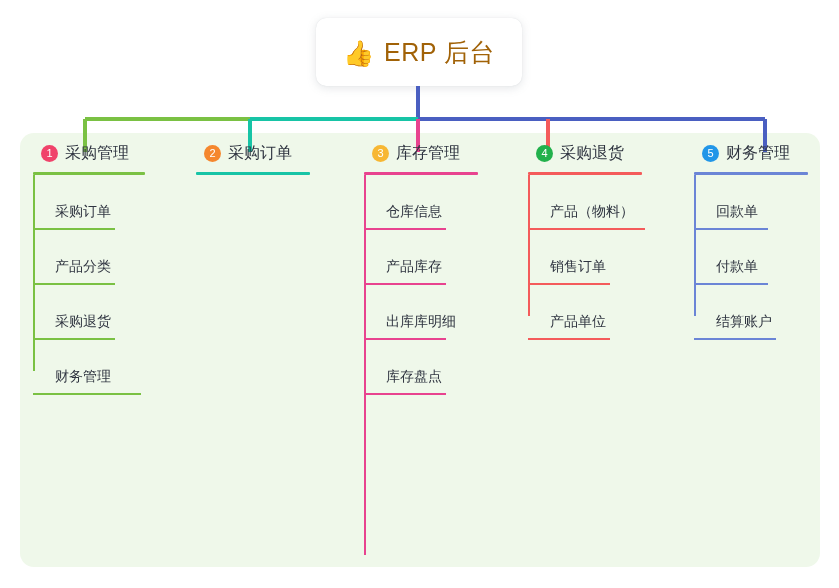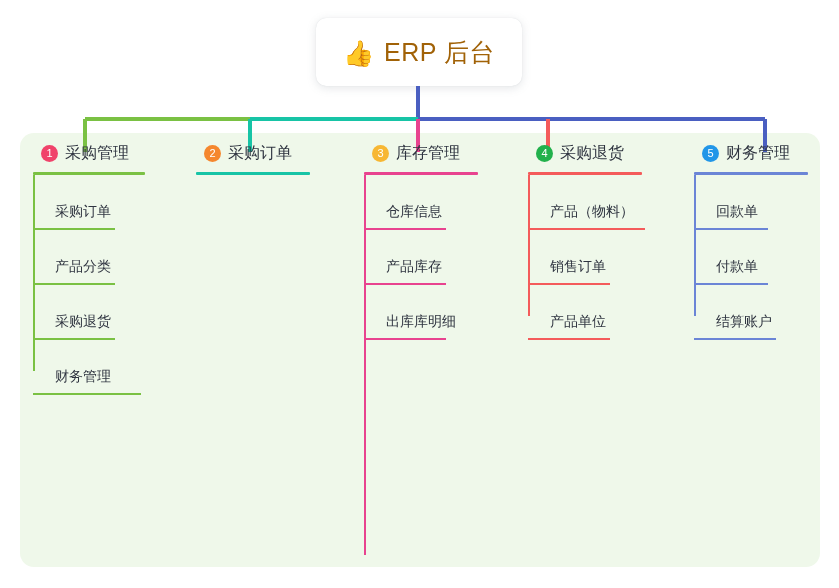--- a/index.html
+++ b/index.html
@@ -203,20 +203,24 @@
           <div class="leaf-rule" style="background: rgb(232, 67, 143); width: 82px;"></div>
         </div>
         <div class="leaf">
           <span class="leaf-text">产品库存</span>
           <div class="leaf-rule" style="background: rgb(232, 67, 143); width: 82px;"></div>
         </div>
         <div class="leaf">
           <span class="leaf-text">出库库明细</span>
           <div class="leaf-rule" style="background: rgb(232, 67, 143); width: 82px;"></div>
         </div>
+        <div class="leaf">
+          <span class="leaf-text">库存盘点</span>
+          <div class="leaf-rule" style="background: rgb(232, 67, 143); width: 82px;"></div>
+        </div>
       </div>
     </div>
     <div class="column" style="left: 528px;">
       <div class="col-header">
         <span class="badge" style="background: rgb(34, 177, 76);">4</span>
         <span class="col-title">采购退货</span>
       </div>
       <div class="header-rule" style="background: rgb(244, 91, 91); width: 114px;"></div>
       <div class="leaf-list">
         <div class="spine" style="background: rgb(244, 91, 91); height: 141px;"></div>

